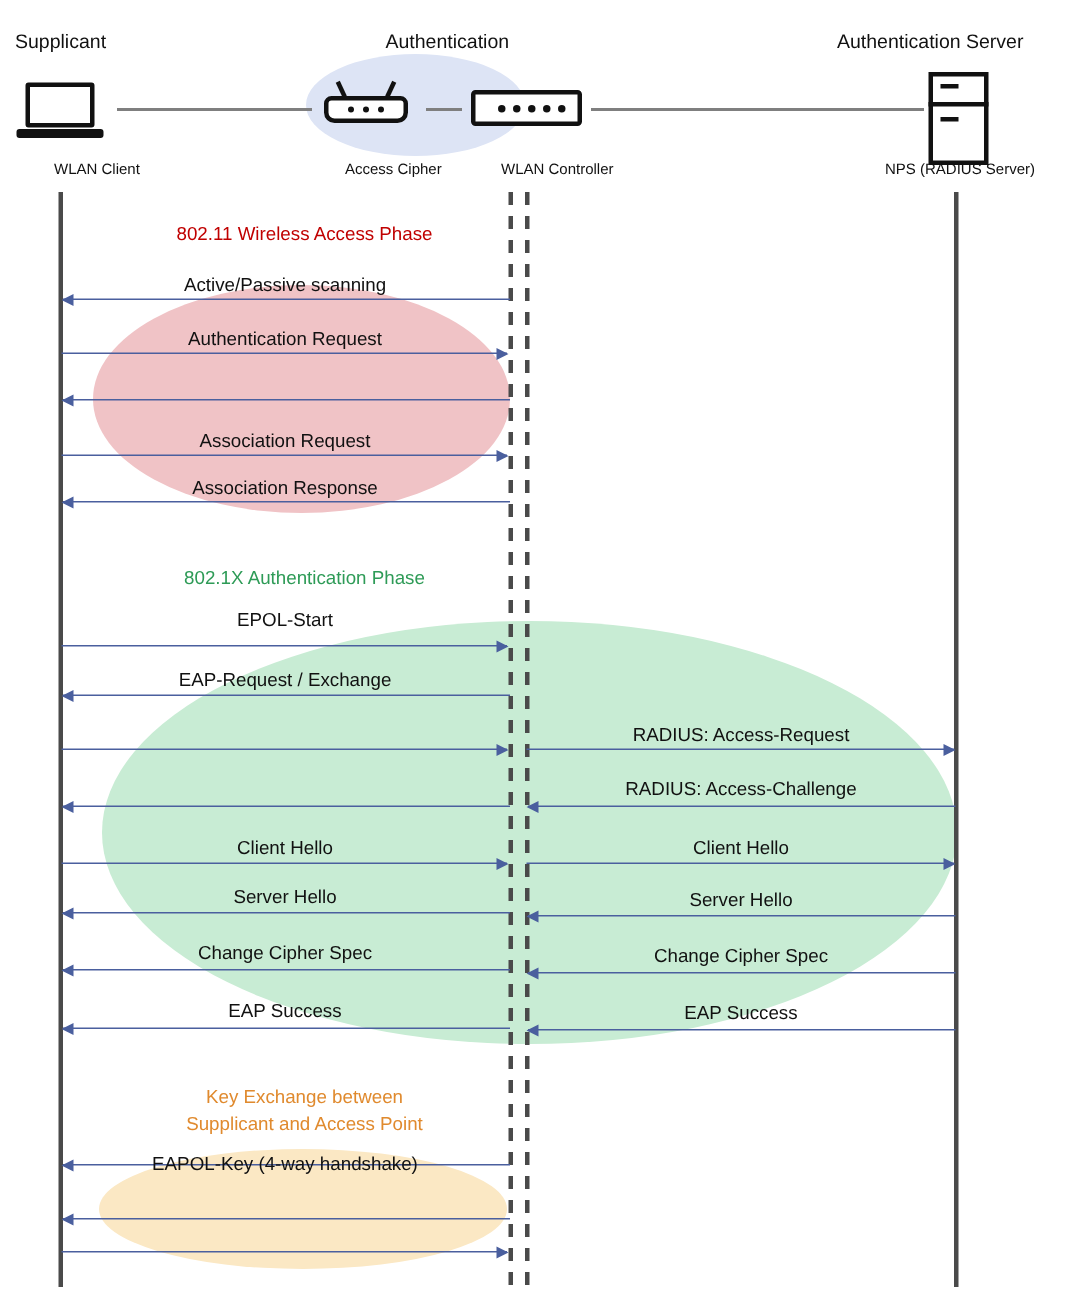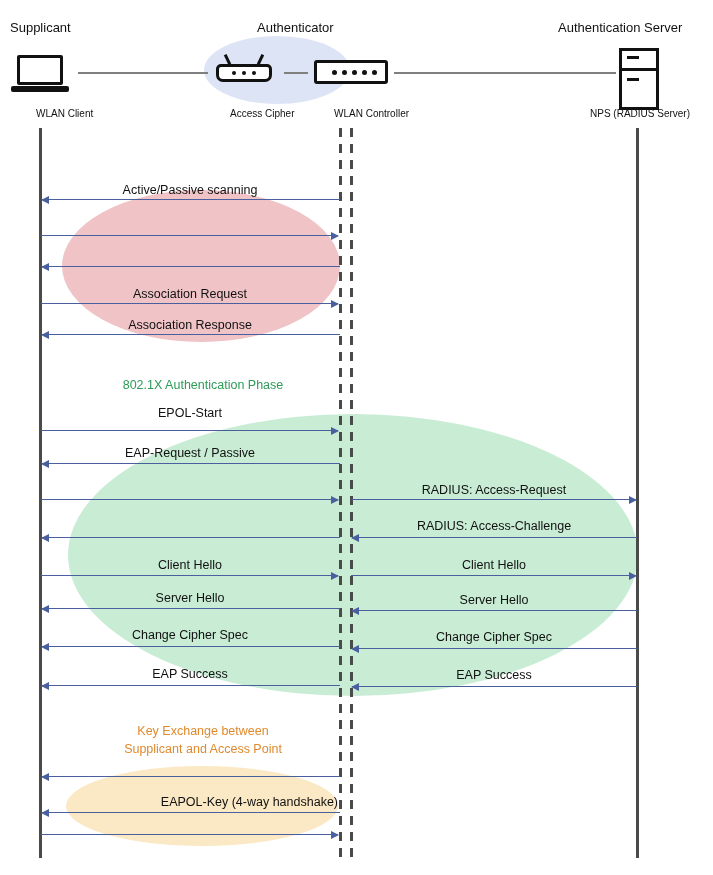--- a/index.html
+++ b/index.html
@@ -197,21 +197,21 @@
 
   <div class="ellipse ellipse-blue abs" style="left:204px; top:36px; width:146px; height:68px;"></div>
 
   <div class="ellipse ellipse-red abs" style="left:62px; top:190px; width:278px; height:152px;"></div>
 
   <div class="ellipse ellipse-green abs" style="left:68px; top:414px; width:570px; height:282px;"></div>
 
   <div class="ellipse ellipse-yellow abs" style="left:66px; top:766px; width:272px; height:80px;"></div>
 
   <div class="col-title abs" style="left:10px; top:20px;">Supplicant</div>
-  <div class="col-title abs" style="left:257px; top:20px;">Authenticator</div>
+  <div class="col-title abs" style="left:257px; top:20px;">Authentication</div>
   <div class="col-title abs" style="left:558px; top:20px;">Authentication Server</div>
 
   <div class="icon" style="left:11px; top:55px; width:58px; height:40px;">
     <div class="laptop-screen"></div>
     <div class="laptop-base"></div>
   </div>
 
   <div class="icon" style="left:216px; top:52px; width:56px; height:38px;">
     <div class="ant l"></div>
     <div class="ant r"></div>
@@ -244,49 +244,51 @@
   <div class="col-sub abs" style="left:8px; top:108px;">WLAN Client</div>
   <div class="col-sub abs" style="left:202px; top:108px;">Access Cipher</div>
   <div class="col-sub abs" style="left:306px; top:108px;">WLAN Controller</div>
   <div class="col-sub abs" style="left:562px; top:108px;">NPS (RADIUS Server)</div>
 
   <div class="lifeline" style="left:39px; top:128px; height:730px;"></div>
   <div class="lifeline-dash" style="left:339px; top:128px; height:730px;"></div>
   <div class="lifeline-dash" style="left:350px; top:128px; height:730px;"></div>
   <div class="lifeline" style="left:636px; top:128px; height:730px;"></div>
 
+  <div class="phase-label phase-red abs" style="left:88px; top:147px; width:230px;">802.11 Wireless Access Phase</div>
 
   <div class="phase-label phase-green abs" style="left:88px; top:376px; width:230px;">802.1X Authentication Phase</div>
 
   <div class="phase-label phase-yellow abs" style="left:88px; top:740px; width:230px;">Supplicant and Access Point</div>
   <div class="phase-label phase-yellow abs" style="left:88px; top:722px; width:230px;">Key Exchange between</div>
 
   <div class="msg-label" style="left:42px; top:183px; width:296px;">Active/Passive scanning</div>
   <div class="arrow-line" style="left:42px; top:199px; width:298px;"></div>
   <div class="arrow-head left" style="left:41px; top:196px;"></div>
 
+  <div class="msg-label" style="left:42px; top:219px; width:296px;">Authentication Request</div>
   <div class="arrow-line" style="left:41px; top:235px; width:297px;"></div>
   <div class="arrow-head right" style="left:331px; top:232px;"></div>
 
   <div class="arrow-line" style="left:42px; top:266px; width:298px;"></div>
   <div class="arrow-head left" style="left:41px; top:263px;"></div>
 
   <div class="msg-label" style="left:42px; top:287px; width:296px;">Association Request</div>
   <div class="arrow-line" style="left:41px; top:303px; width:297px;"></div>
   <div class="arrow-head right" style="left:331px; top:300px;"></div>
 
   <div class="msg-label" style="left:42px; top:318px; width:296px;">Association Response</div>
   <div class="arrow-line" style="left:42px; top:334px; width:298px;"></div>
   <div class="arrow-head left" style="left:41px; top:331px;"></div>
 
   <div class="msg-label" style="left:42px; top:406px; width:296px;">EPOL-Start</div>
   <div class="arrow-line" style="left:41px; top:430px; width:297px;"></div>
   <div class="arrow-head right" style="left:331px; top:427px;"></div>
 
-  <div class="msg-label" style="left:42px; top:446px; width:296px;">EAP-Request / Passive</div>
+  <div class="msg-label" style="left:42px; top:446px; width:296px;">EAP-Request / Exchange</div>
   <div class="arrow-line" style="left:42px; top:463px; width:298px;"></div>
   <div class="arrow-head left" style="left:41px; top:460px;"></div>
 
   <div class="arrow-line" style="left:41px; top:499px; width:297px;"></div>
   <div class="arrow-head right" style="left:331px; top:496px;"></div>
 
   <div class="arrow-line" style="left:42px; top:537px; width:298px;"></div>
   <div class="arrow-head left" style="left:41px; top:534px;"></div>
 
   <div class="msg-label" style="left:42px; top:558px; width:296px;">Client Hello</div>
@@ -301,21 +303,21 @@
   <div class="arrow-line" style="left:42px; top:646px; width:298px;"></div>
   <div class="arrow-head left" style="left:41px; top:643px;"></div>
 
   <div class="msg-label" style="left:42px; top:667px; width:296px;">EAP Success</div>
   <div class="arrow-line" style="left:42px; top:685px; width:298px;"></div>
   <div class="arrow-head left" style="left:41px; top:682px;"></div>
 
   <div class="arrow-line" style="left:42px; top:776px; width:298px;"></div>
   <div class="arrow-head left" style="left:41px; top:773px;"></div>
 
-  <div class="msg-label" style="left:42px; top:795px; width:296px;text-align:right;">EAPOL-Key (4-way handshake)</div>
+  <div class="msg-label" style="left:42px; top:769px; width:296px;">EAPOL-Key (4-way handshake)</div>
   <div class="arrow-line" style="left:42px; top:812px; width:298px;"></div>
   <div class="arrow-head left" style="left:41px; top:809px;"></div>
 
   <div class="arrow-line" style="left:41px; top:834px; width:297px;"></div>
   <div class="arrow-head right" style="left:331px; top:831px;"></div>
 
   <div class="msg-label" style="left:352px; top:483px; width:284px;">RADIUS: Access-Request</div>
   <div class="arrow-line" style="left:351px; top:499px; width:285px;"></div>
   <div class="arrow-head right" style="left:629px; top:496px;"></div>
 

